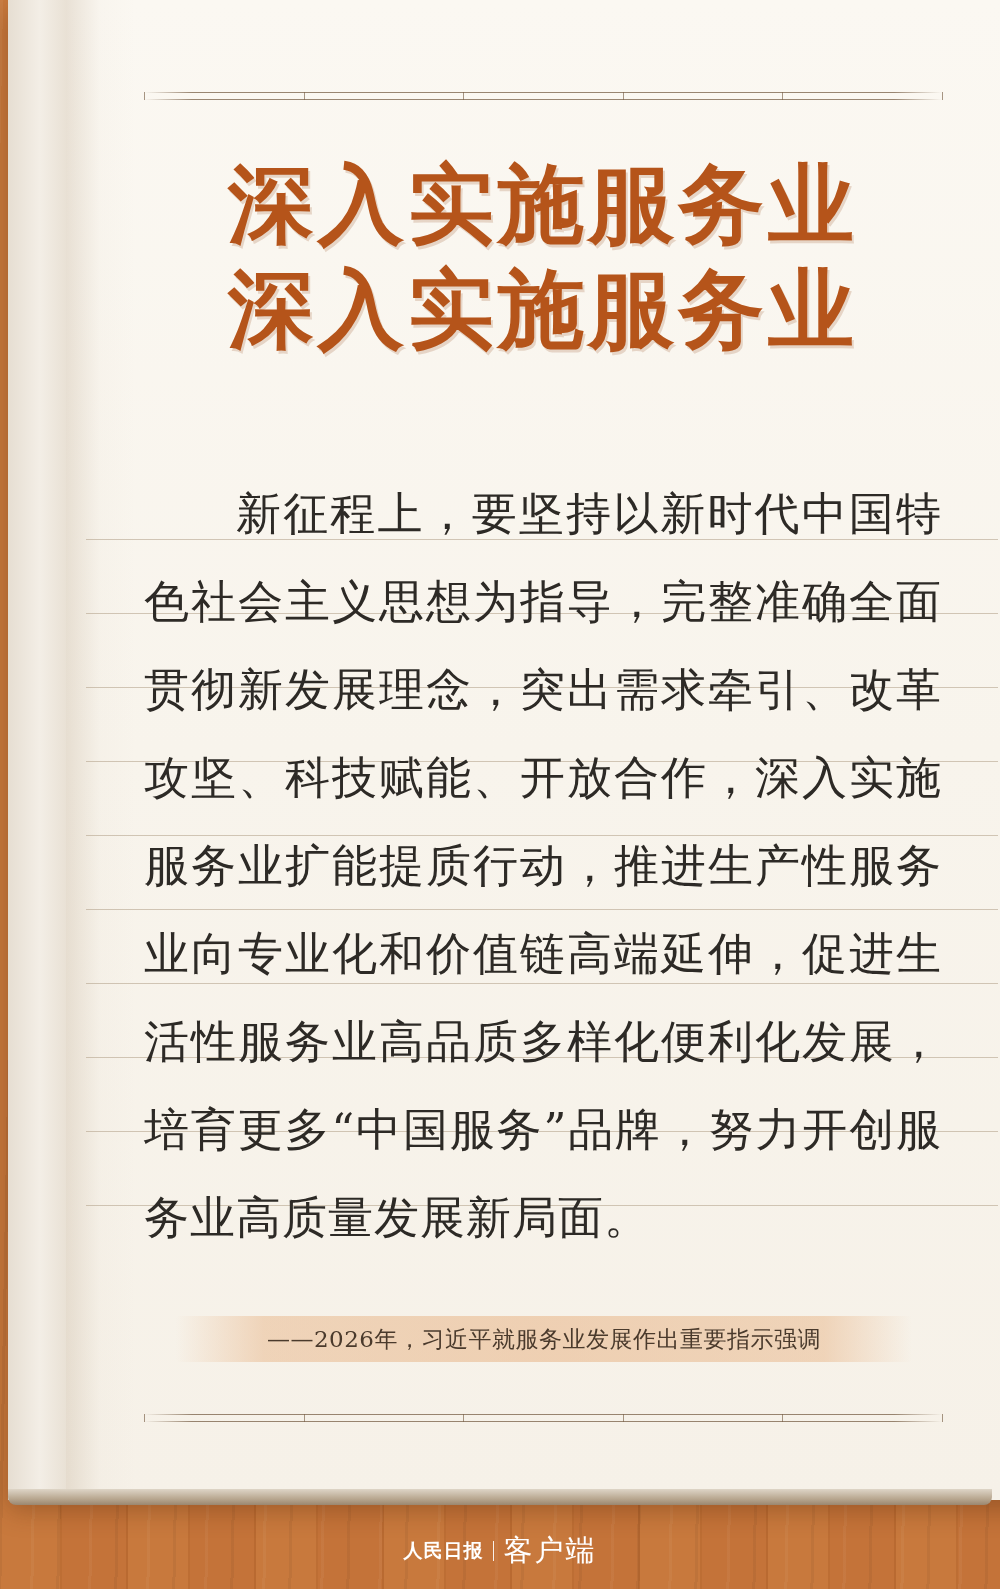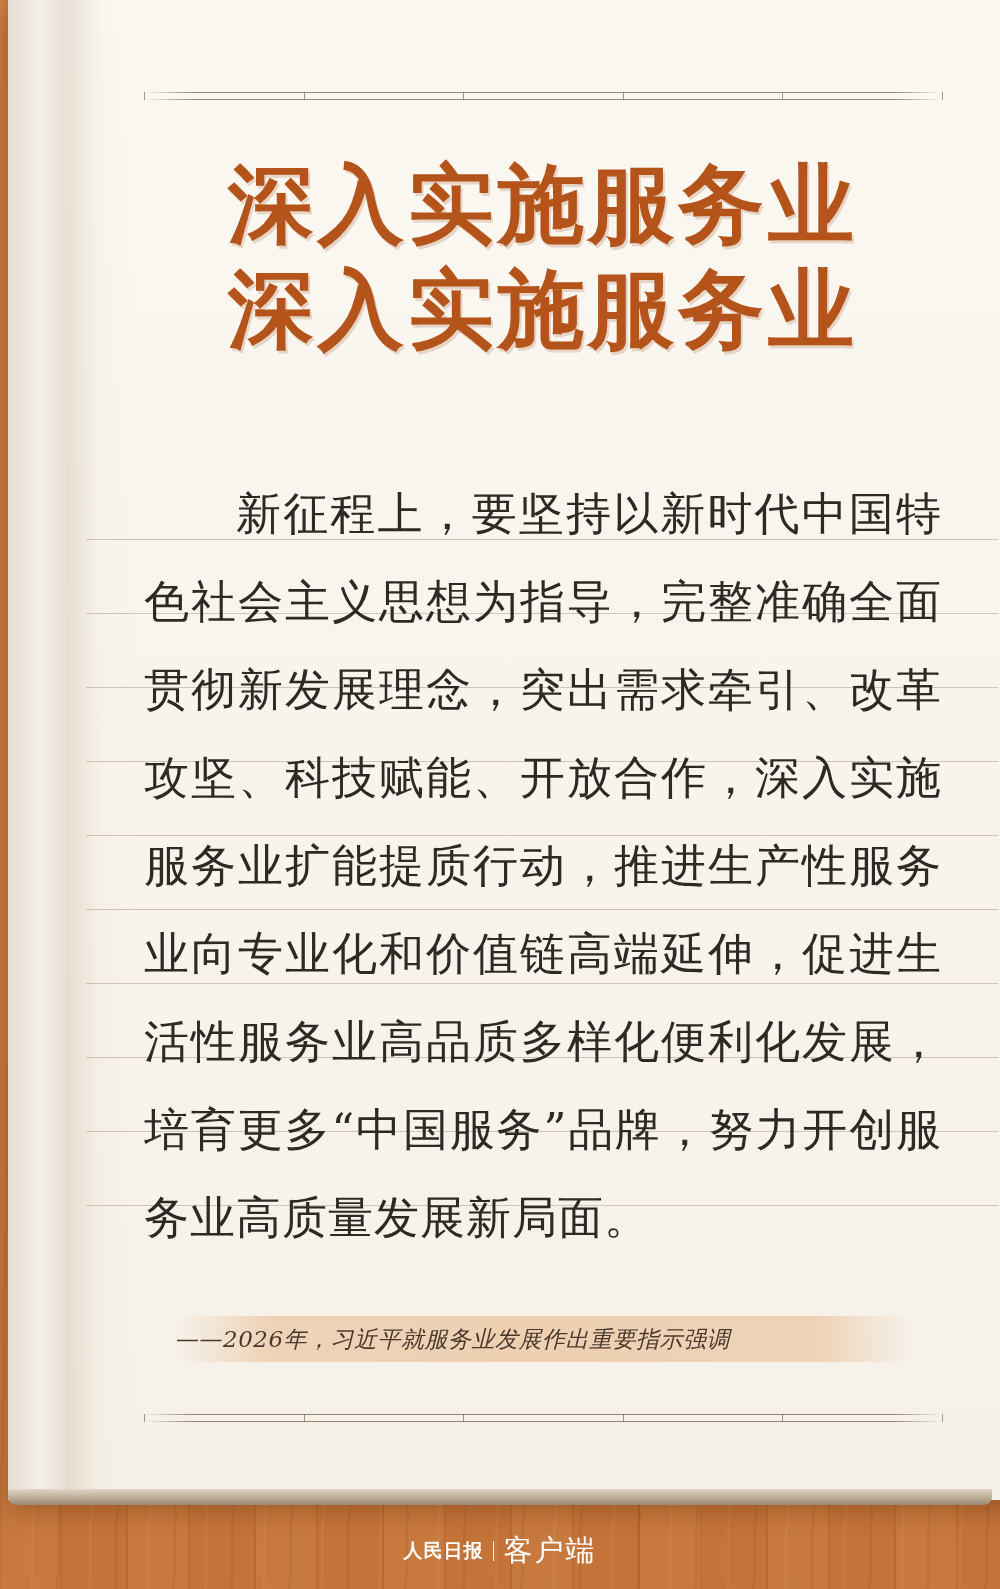--- a/index.html
+++ b/index.html
@@ -173,22 +173,22 @@
   
   .attribution {
     position: absolute;
     left: 110px;
     right: 100px;
     top: 1316px;
     height: 46px;
     background: linear-gradient(90deg, rgba(226,160,104,0.0) 0%, rgba(228,166,112,0.40) 12%, rgba(228,166,112,0.45) 50%, rgba(228,166,112,0.40) 88%, rgba(226,160,104,0.0) 100%);
     display: flex;
     align-items: center;
+    justify-content: center;
     border-radius: 3px;
-    font-style: italic;
   }
   .attribution span {
     font-family: "DejaVu Serif", "Liberation Serif", serif;
     font-size: 23px;
     color: #4a3a2c;
     letter-spacing: 0.5px;
     white-space: nowrap;
   }
 
   

